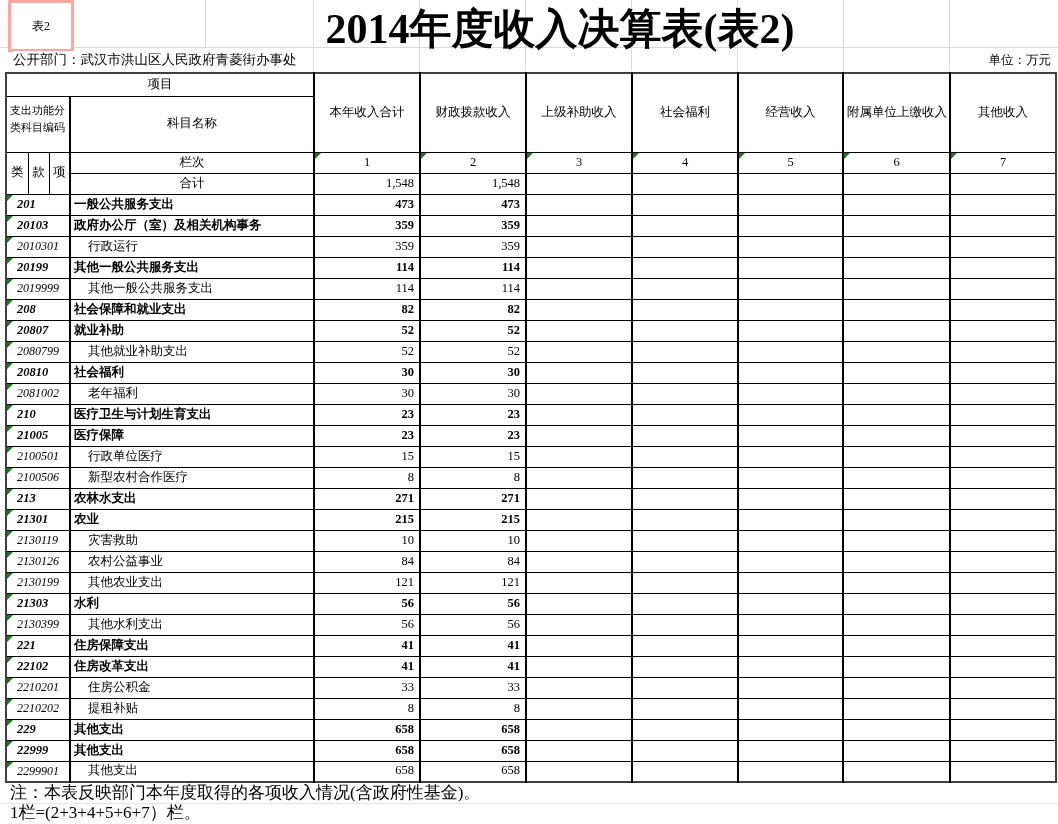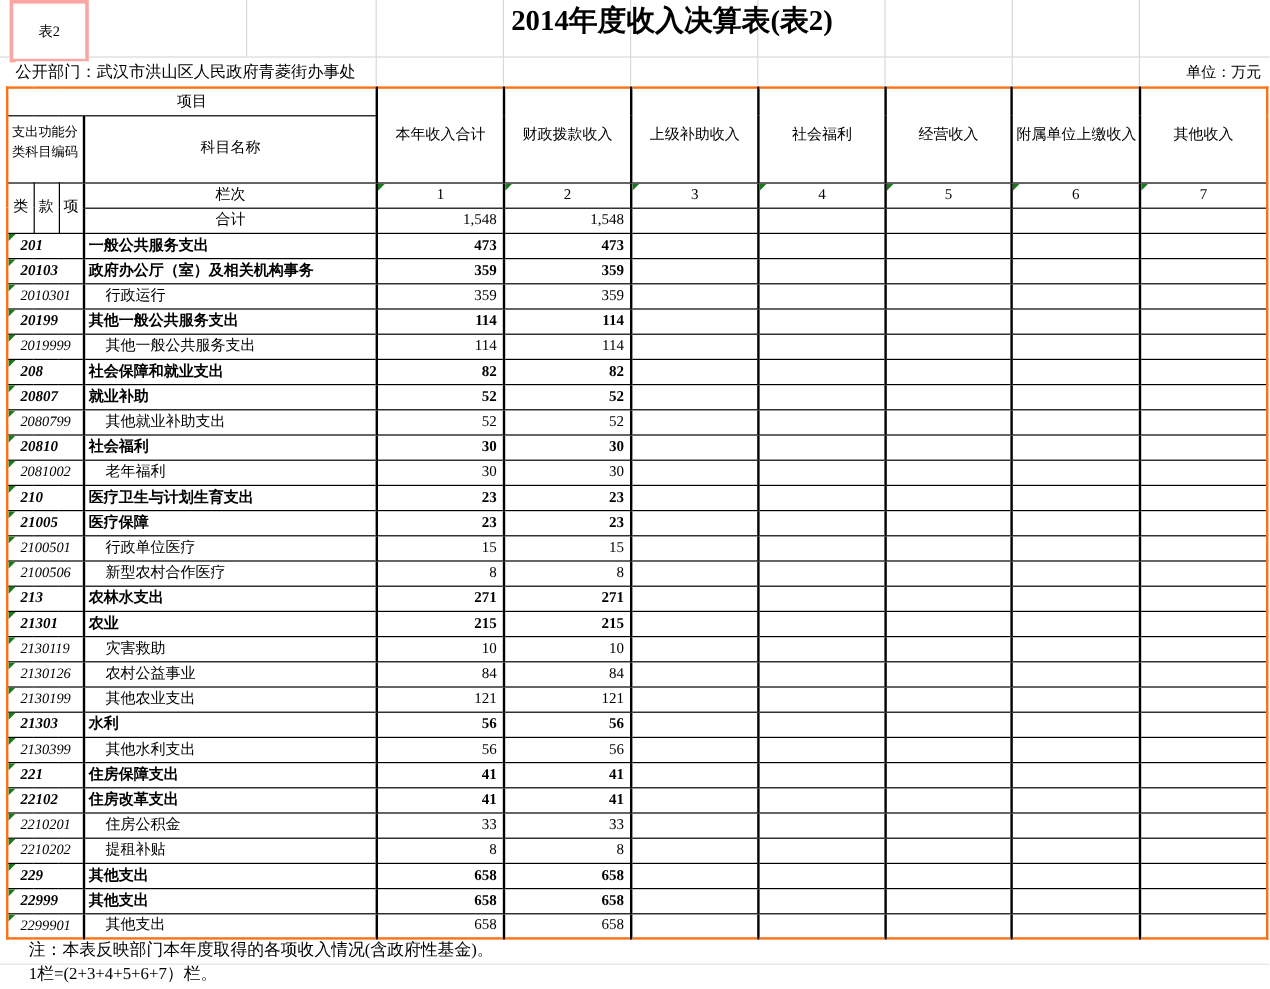--- a/index.html
+++ b/index.html
@@ -7,28 +7,28 @@
   .page{position:relative;width:1058px;height:824px;background:#fff;}
 
   
   .tophead{position:relative;width:1058px;height:72px;}
   .gridv{position:absolute;top:0;width:1px;background:#d9d9d9;}
   .gridh{position:absolute;left:0;height:1px;background:#d9d9d9;}
   .sheet-tag{position:absolute;left:8px;top:0;width:60px;height:46px;
     border:3px solid #fca5a5;display:flex;align-items:center;justify-content:center;
     font-size:12px;background:#fff;z-index:2;}
   .title{position:absolute;left:62px;right:0;top:1px;text-align:center;
-    font-size:24px;font-weight:bold;letter-spacing:0px;z-index:1;
+    font-size:42px;font-weight:bold;letter-spacing:0px;z-index:1;
     font-family:"Liberation Serif","DejaVu Serif",serif;}
   .dept{position:absolute;left:13px;top:51px;font-size:13.5px;z-index:2;background:#fff;}
   .unit{position:absolute;right:7px;top:52px;font-size:12.5px;z-index:2;}
 
   
   table{border-collapse:collapse;table-layout:fixed;margin-left:5px;width:1050px;
-    border:2px solid #f97316;}
+    border:2px solid #404040;}
   td{border:1px solid #000;font-size:12.5px;padding:0 3px;overflow:hidden;
     white-space:nowrap;vertical-align:middle;position:relative;line-height:1.25;}
   tr{height:21px;}
   tr.ra{height:23px;}
   tr.rb{height:56px;}
   tr.rc,tr.rd{height:21px;}
   .vthick{border-left-width:2px;}
   .ctr{text-align:center;}
   .num{text-align:right;padding-right:5px;}
   .b{font-weight:bold;}
@@ -36,21 +36,21 @@
   .code.b{font-size:12.5px;}
   .name{padding-left:3px;}
   .name.ind{padding-left:17px;margin-left:32px;}
   .codehdr{white-space:normal;font-size:11px;line-height:1.55;padding:2px 1px 12px 3px;
     text-align:left;}
   .colh{font-size:12.5px;}
   .tri::before{content:"";position:absolute;top:0;left:0;width:0;height:0;
     border-top:6px solid var(--green,#1c791c);border-right:6px solid transparent;}
 
   
-  .note{height:20px;line-height:20px;padding-left:24px;font-size:14px;
+  .note{height:20px;line-height:20px;padding-left:10px;font-size:17px;
     border-bottom:1px solid #e4e4e4;}
   .note.last{border-bottom:none;height:19px;line-height:18px;}
 </style>
 </head>
 <body>
 
 <div class="page">
 
   <div class="tophead">
 

